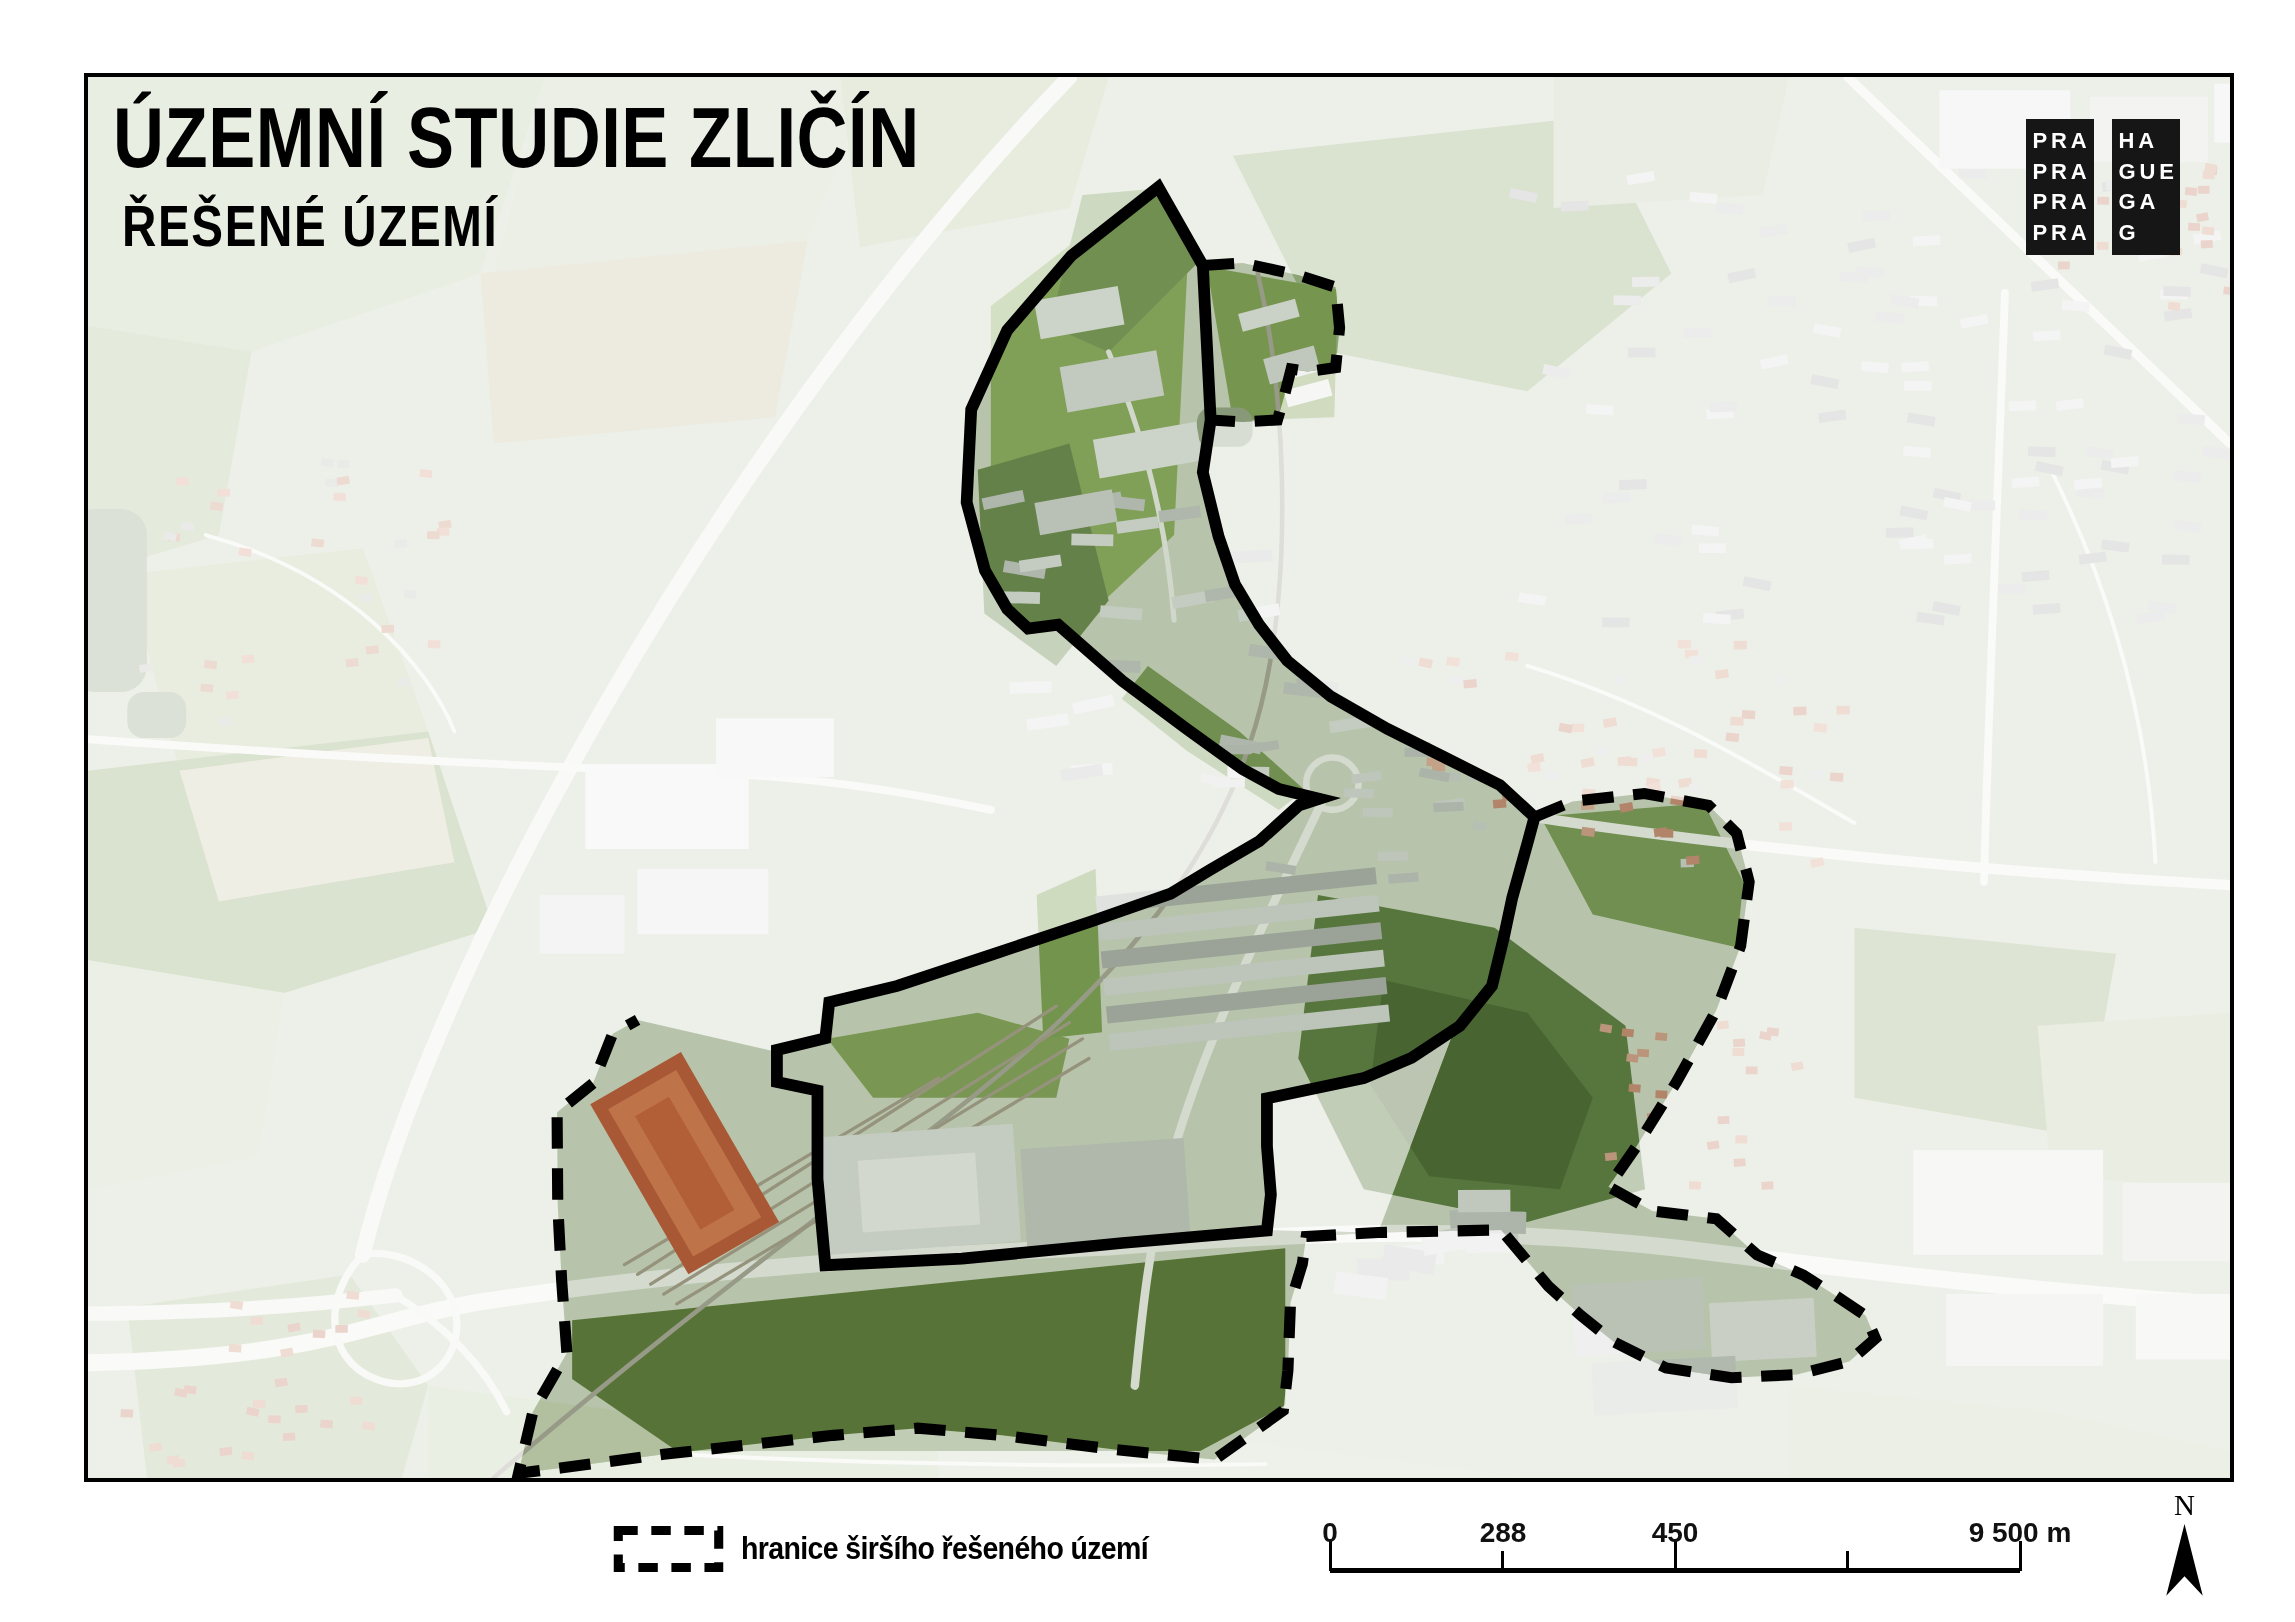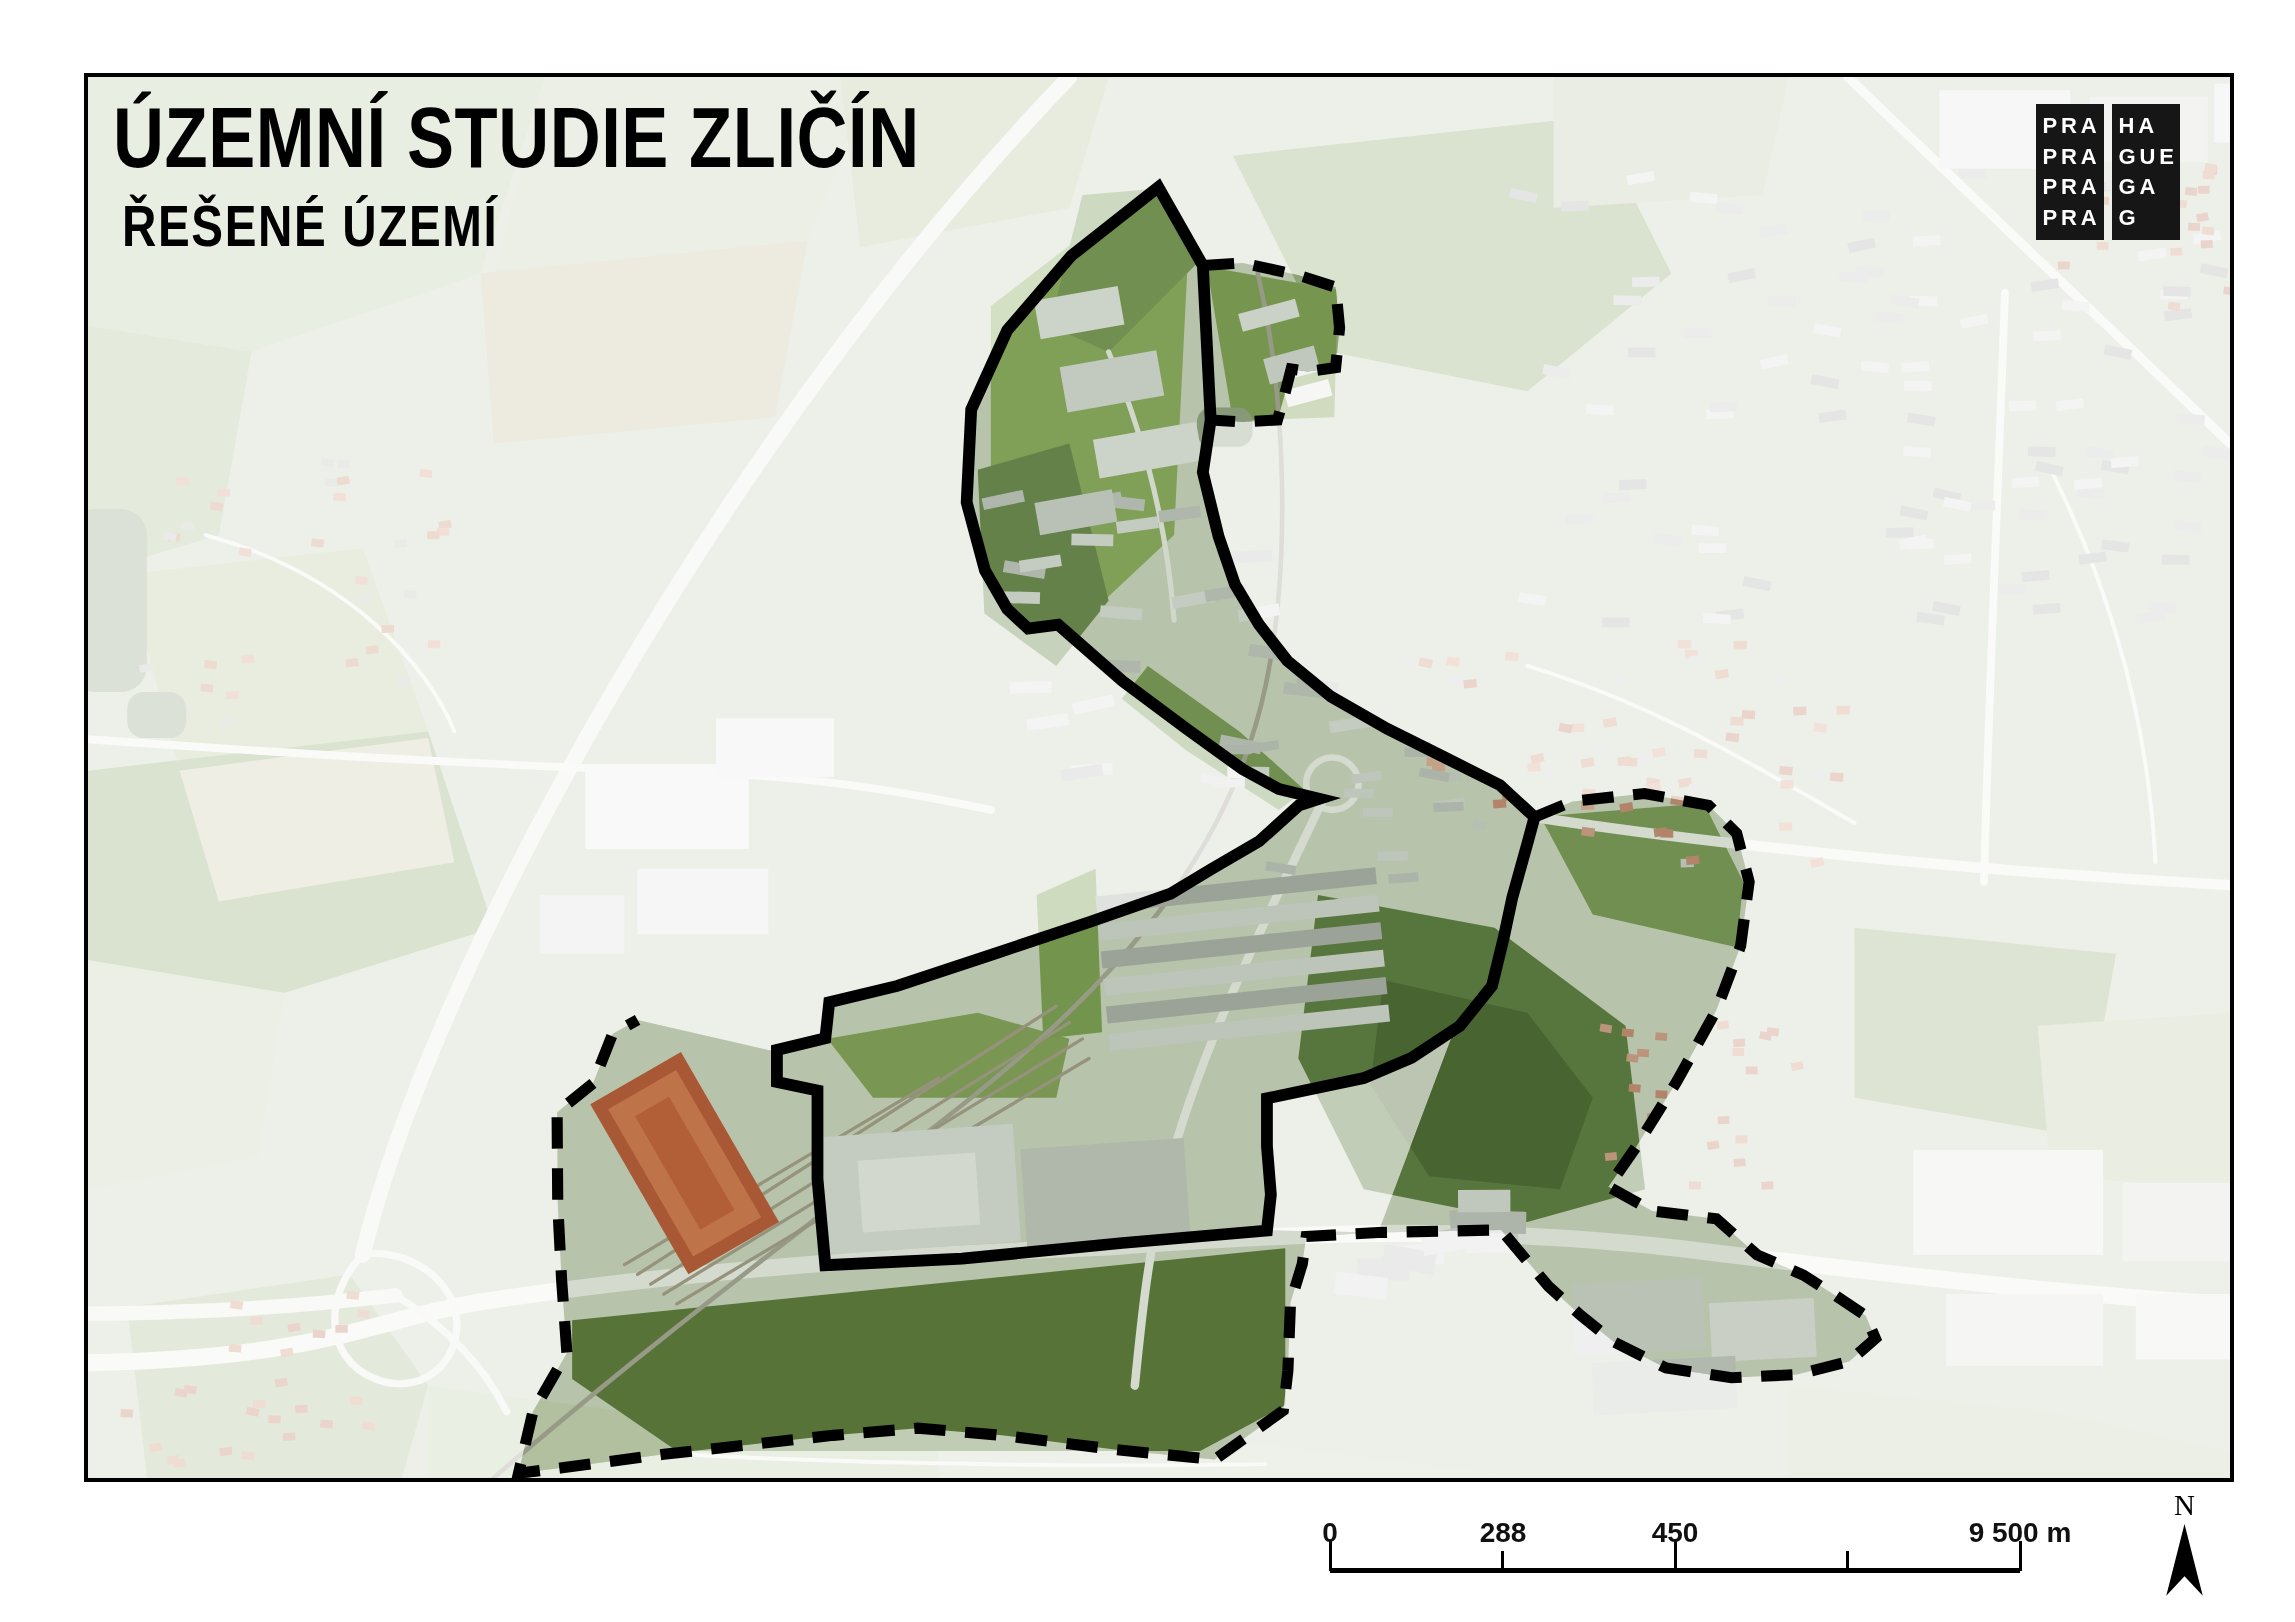--- a/index.html
+++ b/index.html
@@ -6,21 +6,21 @@
   .page{position:relative;width:2295px;height:1623px;background:#ffffff;overflow:hidden;
         font-family:"Liberation Sans",sans-serif;padding-left:36px;}
   .map-frame{position:absolute;left:84px;top:73px;width:2142px;height:1401px;
              border:4.6px solid #000;box-sizing:content-box;background:#e6e9e0;}
   .map-frame svg{position:absolute;left:0;top:0;display:block;}
   .title-block{position:absolute;left:25px;top:17px;color:#000;z-index:5;}
   .map-title{font-size:86px;font-weight:700;letter-spacing:0.7px;line-height:1.0;
              transform:scaleX(.82);transform-origin:left top;white-space:nowrap;}
   .map-subtitle{font-size:58px;font-weight:700;letter-spacing:2px;margin-top:11.8px;margin-left:9.2px;
              transform:scaleX(.82);transform-origin:left top;white-space:nowrap;}
-  .logo{position:absolute;right:50px;top:27px;display:flex;gap:8px;z-index:5;}
+  .logo{position:absolute;right:50px;top:42px;display:flex;gap:18px;z-index:5;}
   .logo .sq{width:68px;height:136px;background:#161616;color:#fff;display:flex;flex-direction:column;
             justify-content:space-around;padding:6.5px 0 6.5px 6.5px;box-sizing:border-box;}
   .logo .row{font-size:22px;font-weight:700;letter-spacing:3.9px;line-height:1;}
   .legend-item{position:absolute;display:flex;align-items:center;z-index:6;}
   .legend-label{font-size:31px;font-weight:700;color:#000;letter-spacing:-0.7px;
                 transform:scaleX(.92);transform-origin:left center;white-space:nowrap;}
   .scalebar{position:absolute;left:1330px;top:1517px;width:759px;height:65px;z-index:6;}
   .scalebar .base{position:absolute;left:0;top:51px;width:690px;height:5.2px;background:#000;}
   .sb-tick{position:absolute;width:3.3px;background:#000;}
   .sb-label{position:absolute;font-size:28px;font-weight:700;color:#111;transform:translateX(-50%);
@@ -465,20 +465,26 @@
       <div class="sq" id="logo-right">
           <div class="row">HA</div>
           <div class="row">GUE</div>
           <div class="row">GA</div>
           <div class="row">G</div>
         </div>
     </div>
   </div>
 
 
+  <div class="legend-item" style="left:613px;top:1526px;">
+    <svg width="111" height="46" viewBox="0 0 169 71">
+      <rect x="7" y="7" width="155" height="57" fill="#ffffff" stroke="#000" stroke-width="14" stroke-dasharray="30 21"></rect>
+    </svg>
+    <span class="legend-label" style="margin-left:17px;">hranice širšího řešeného území</span>
+  </div>
 
   <div class="scalebar" id="scalebar">
     <div class="base"></div>
   <div class="sb-tick" style="left: -1.3px; top: 23.6px; height: 30px;"></div>
       <div class="sb-label" style="left: 0px; top: 0px;">0</div>
       <div class="sb-tick" style="left: 171px; top: 34px; height: 19.6px;"></div>
       <div class="sb-label" style="left: 173px; top: 0px;">288</div>
       <div class="sb-tick" style="left: 344px; top: 23.6px; height: 30px;"></div>
       <div class="sb-label" style="left: 345px; top: 0px;">450</div>
       <div class="sb-tick" style="left: 516px; top: 34px; height: 19.6px;"></div>

